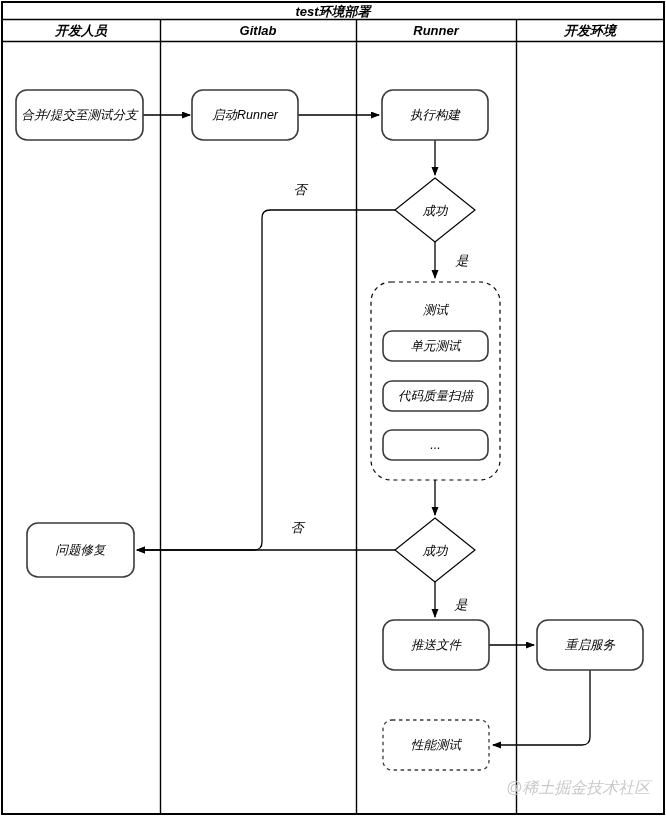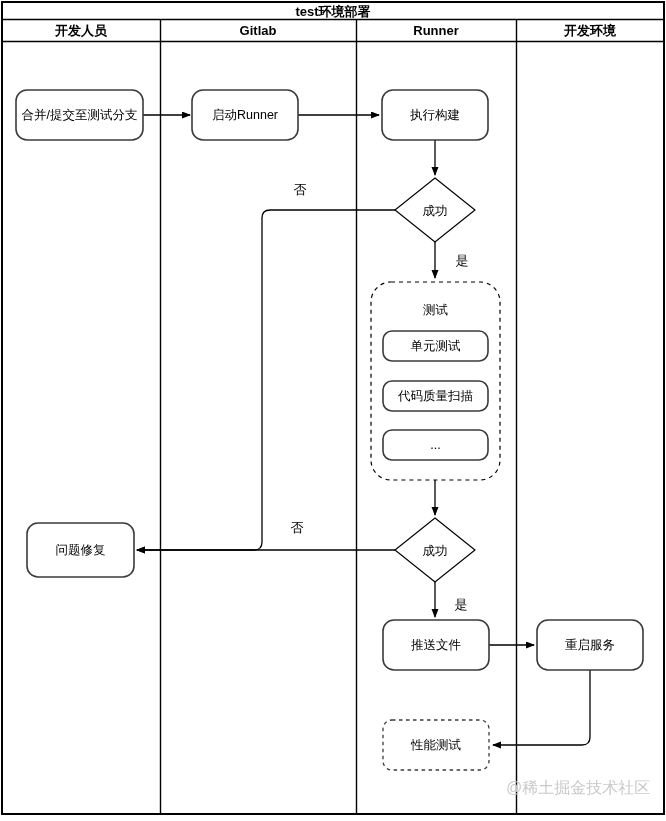--- a/index.html
+++ b/index.html
@@ -4,21 +4,21 @@
 <style>
   html, body {
     margin: 0;
     padding: 0;
     background: #ffffff;
     width: 666px;
     height: 821px;
     overflow: hidden;
     font-family: "Liberation Sans", "DejaVu Sans", sans-serif;
   }
-  .canvas-wrap { width: 666px; height: 821px; position: relative; }
+  .canvas-wrap { width: 666px; height: 821px; position: relative; font-style: italic; }
   svg text {
     font-family: "Liberation Sans", "DejaVu Sans", sans-serif;
     fill: #000000;
   }
   .title-text   { font-size: 13px; font-weight: bold; }
   .lane-text    { font-size: 13px; font-weight: bold; }
   .node-text    { font-size: 12.5px; }
   .edge-label   { font-size: 13px; }
   .watermark    { font-size: 16px; fill: #c9c9c9; }
   .frame        { fill: none; stroke: #000000; stroke-width: 2; }

